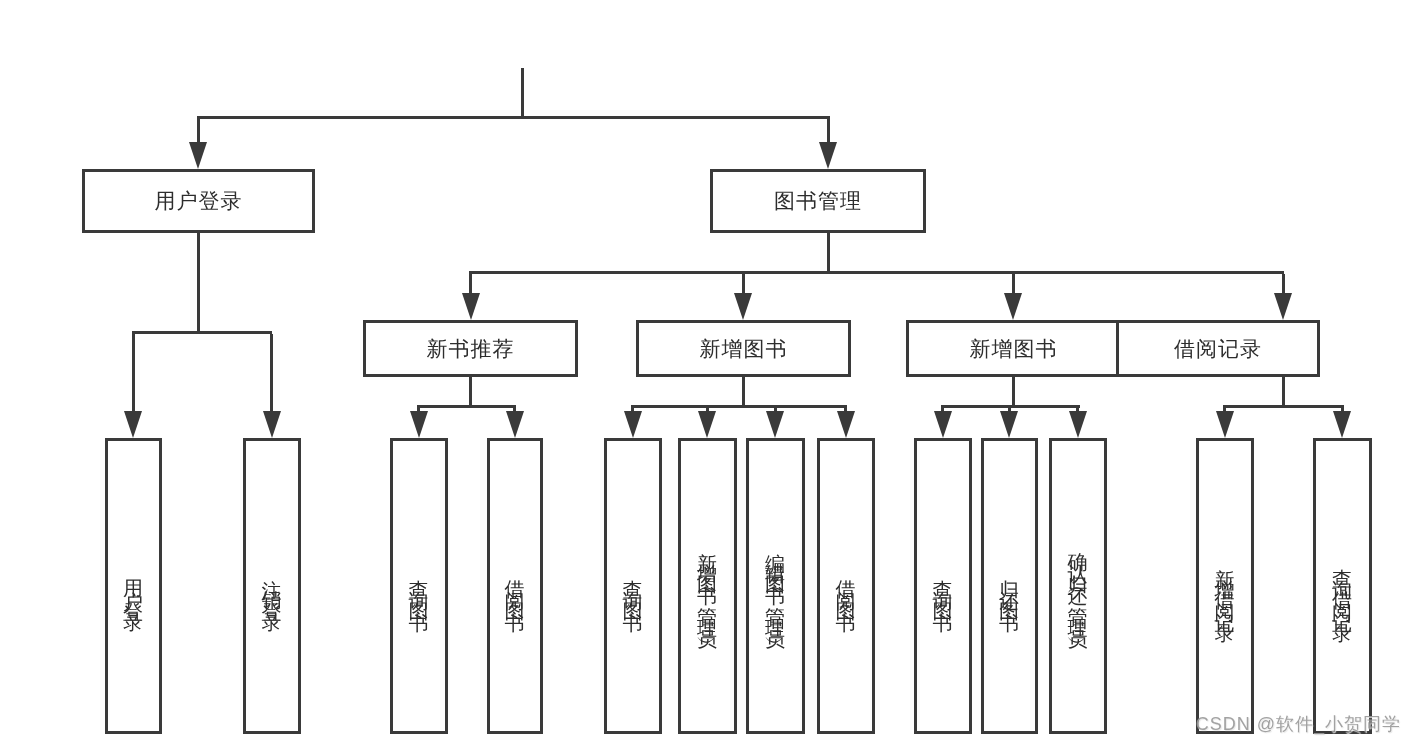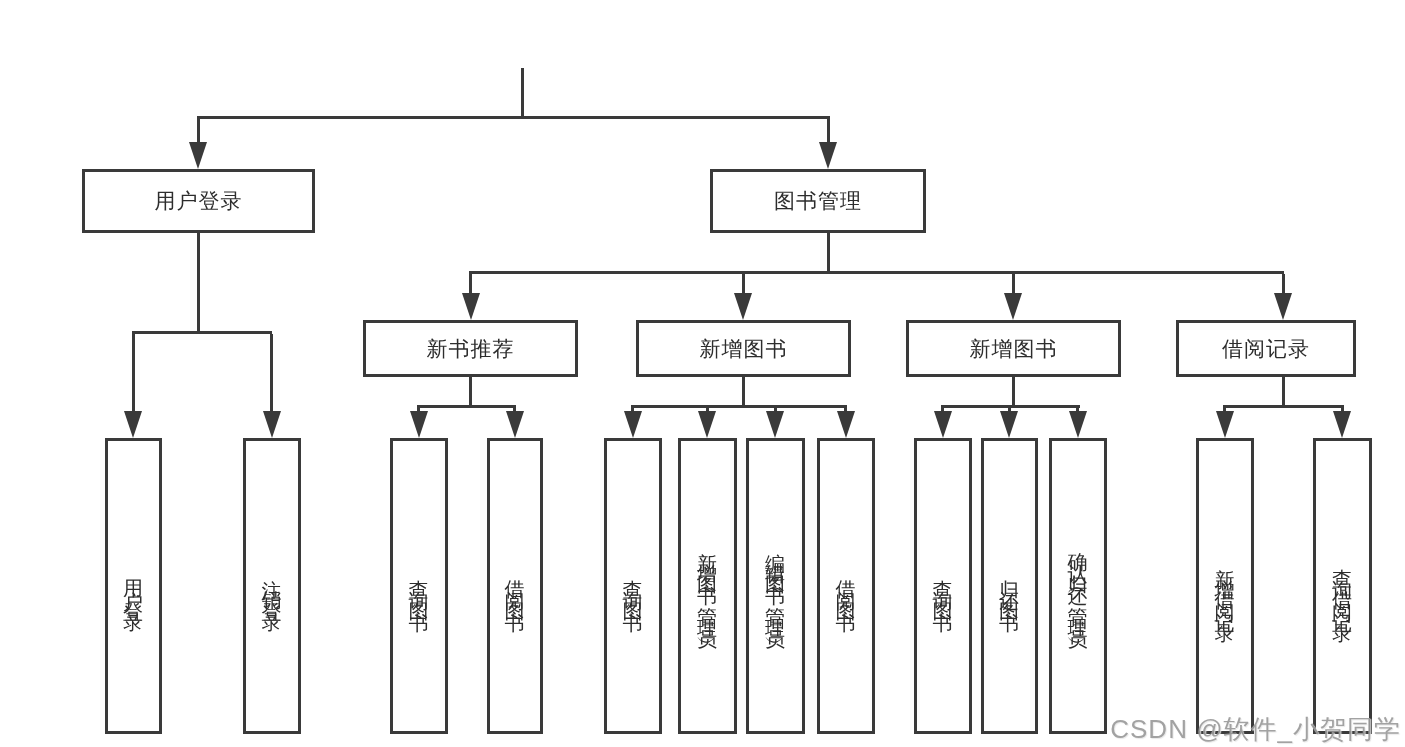--- a/index.html
+++ b/index.html
@@ -24,21 +24,21 @@
     font-size:20px;letter-spacing:11px;line-height:1;color:#2d2d2d;white-space:nowrap;
   }
   .cline{position:absolute;background:#3a3a3a;z-index:1;}
   .carrow{
     position:absolute;width:0;height:0;z-index:1;
     border-left:9px solid transparent;border-right:9px solid transparent;
     border-top:27px solid #3a3a3a;
   }
   .watermark{
     position:absolute;top:712px;right:4px;z-index:10;
-    font-size:26px;color:#9b9b9b;letter-spacing:1px;opacity:0.92;
+    font-size:18px;color:#9b9b9b;letter-spacing:1px;opacity:0.92;
     text-shadow:1px 1px 1px #e6e6e6;
   }
 </style>
 </head>
 <body>
 
 <div class="canvas">
 
   <div id="connectors">
       <div class="cline" style="left: 521px; top: 68px; width: 3px; height: 49px;"></div>
@@ -105,21 +105,21 @@
 
   <div class="hbox lvl3" style="left:363px;width:215px">
     <span>新书推荐</span>
   </div>
   <div class="hbox lvl3" style="left:636px;width:215px">
     <span>新增图书</span>
   </div>
   <div class="hbox lvl3" style="left:906px;width:215px">
     <span>新增图书</span>
   </div>
-  <div class="hbox lvl3" style="left:1176px;width:180px">
+  <div class="hbox lvl3" style="left:1116px;width:204px">
     <span>借阅记录</span>
   </div>
 
   <div class="vbox" style="left:105px;width:57px">
     <span class="vtext">用户登录</span>
   </div>
   <div class="vbox" style="left:243px;width:58px">
     <span class="vtext">注销登录</span>
   </div>
 

